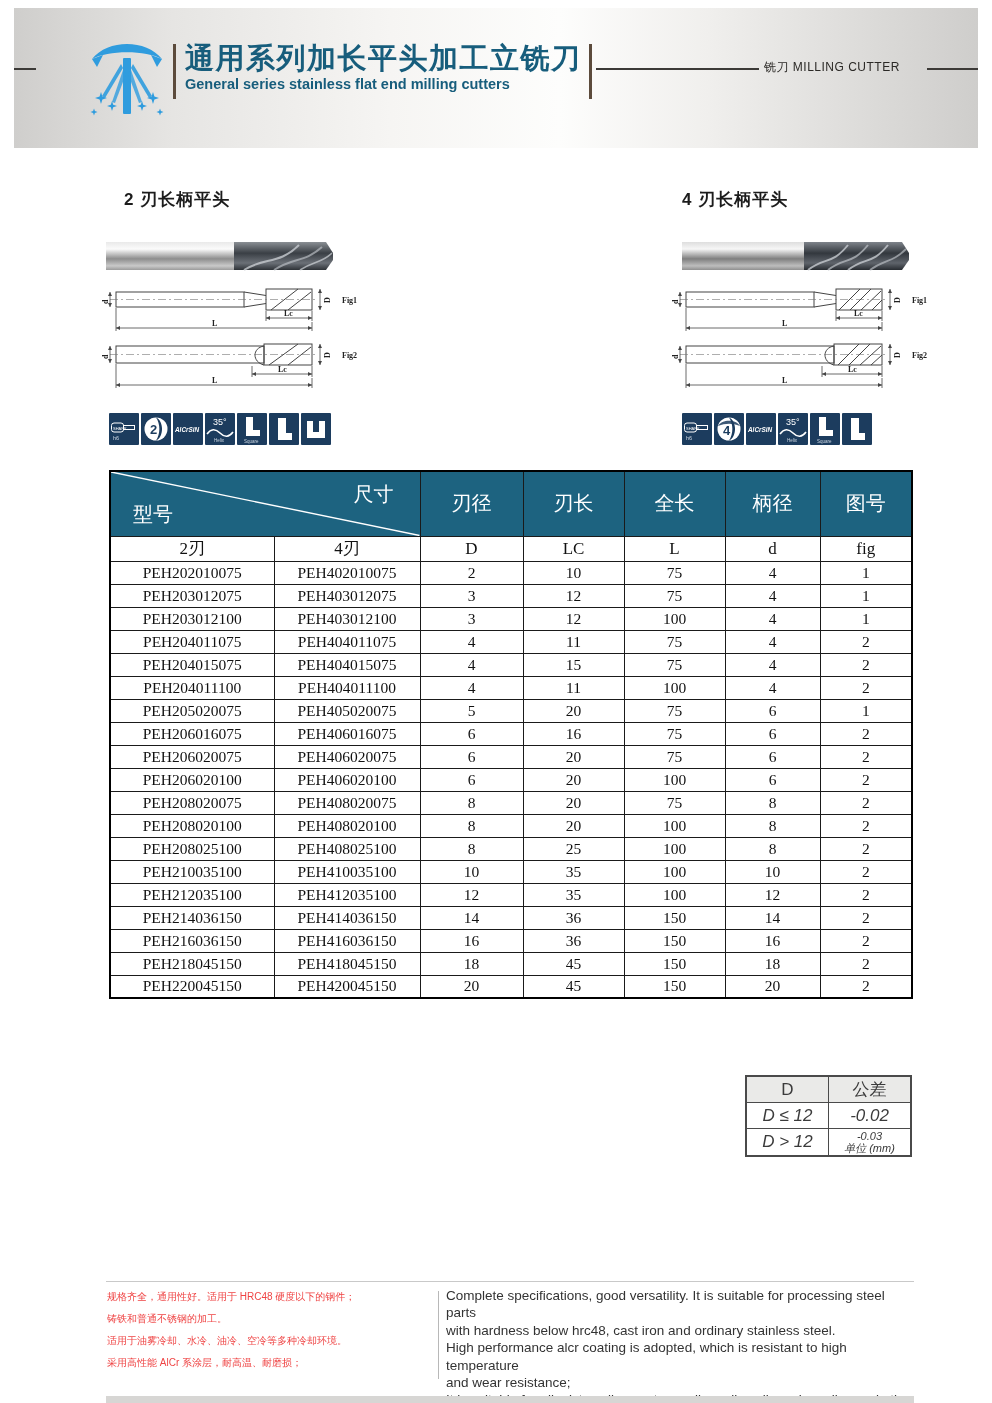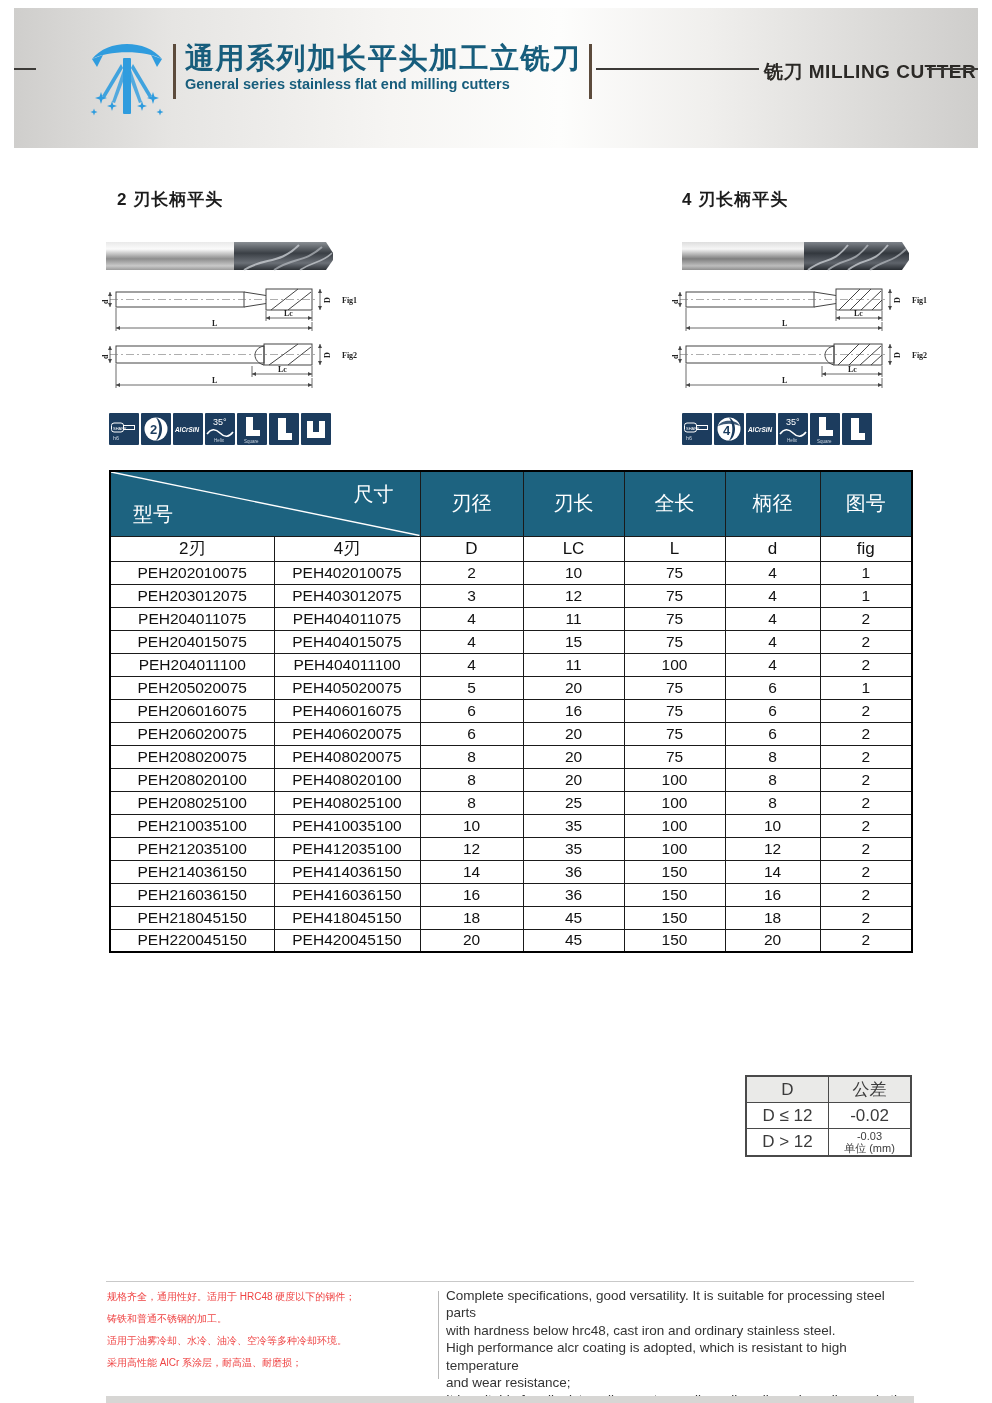--- a/index.html
+++ b/index.html
@@ -18,61 +18,61 @@
   .rule-left{left:0;top:60px;width:22px;}
   .rule-mid{left:582px;top:60px;width:163px;}
   .rule-right{left:913px;top:60px;width:79px;}
   .vbar{position:absolute;top:36px;width:3px;height:55px;background:#5c4b3c;}
   .vbar-l{left:159px;}
   .vbar-r{left:575px;}
   .logo{position:absolute;left:68px;top:26px;}
   .title-block{position:absolute;left:171px;top:33px;width:400px;}
   .title-cn{font-size:29px;font-weight:bold;color:#175d7c;letter-spacing:1.5px;line-height:34px;white-space:nowrap;}
   .title-en{font-size:14.5px;font-weight:bold;color:#175d7c;line-height:18px;white-space:nowrap;}
-  .category-label{position:absolute;left:750px;top:51px;font-size:19px;font-weight:bold;color:#2b2926;letter-spacing:.5px;white-space:nowrap;}
+  .category-label{position:absolute;left:750px;top:51px;font-size:12px;font-weight:normal;color:#2b2926;letter-spacing:.5px;white-space:nowrap;}
   
   .section-title{position:absolute;font-size:17px;font-weight:bold;color:#1c1c1c;letter-spacing:1px;}
-  .st-left{left:103px;top:180px;}
+  .st-left{left:110px;top:180px;}
   .st-right{left:668px;top:180px;}
   .photo{position:absolute;top:229px;width:230px;height:38px;}
   .photo-l{left:90px;}
   .photo-r{left:666px;}
   .drawing{position:absolute;top:272px;width:266px;height:118px;}
   .drawing-l{left:88px;}
   .drawing-r{left:658px;}
   
   .badge-row{position:absolute;top:405px;display:flex;gap:2px;}
   .br-left{left:95px;}
   .br-right{left:668px;}
   .badge{width:30px;height:32px;background:#1c3c5e;border-radius:1px;position:relative;overflow:hidden;}
   .badge svg{display:block;}
   
   .spec-table{
     position:absolute;left:95px;top:462px;width:804px;
     border-collapse:collapse;table-layout:fixed;
-    font-family:Liberation Sans, sans-serif;
+    font-family:Liberation Serif, serif;
     border-radius:26px;
   }
   .spec-table td,.spec-table th{border:1px solid #1a1a1a;text-align:center;padding:0;}
   .spec-table{border:2px solid #000;}
   .spec-table thead th{background:#1d6380;color:#fff;font-weight:normal;font-size:20px;height:65px;}
   .diag-cell{position:relative;}
   .diag-cell svg{position:absolute;left:0;top:0;width:100%;height:100%;}
   .diag-model{position:absolute;left:22px;bottom:8px;font-size:20px;color:#fff;}
   .diag-size{position:absolute;right:26px;top:9px;font-size:20px;color:#fff;}
   .spec-table .subhead td{height:25px;font-size:17px;color:#111;background:#fff;}
   .spec-table tbody td{height:23px;font-size:15.5px;color:#111;background:#fff;}
   
   .tol-table{
     position:absolute;left:731px;top:1067px;width:167px;border-collapse:collapse;table-layout:fixed;
     border:2px solid #4a4a4a;
   }
   .tol-table td{border:1px solid #4a4a4a;text-align:center;color:#3b3b3b;}
   .tol-table .tol-head td{background:#eaeae8;font-size:17px;height:24px;}
-  .tol-table .tol-row td{height:26px;font-size:17px;}
+  .tol-table .tol-row td{height:26px;font-size:17px;font-style:italic;}
   .tol-small{font-size:11px;line-height:12px;display:block;}
   
   .footer-topline{position:absolute;left:92px;top:1273px;width:808px;height:1px;background:#c9c9c9;}
   .footer-cn{position:absolute;left:93px;top:1278px;width:325px;font-size:10px;line-height:22px;color:#ef4444;}
   .footer-div{position:absolute;left:424px;top:1283px;width:1px;height:88px;background:#b8b8b8;}
   .footer-en{position:absolute;left:432px;top:1279px;width:470px;font-size:13.5px;line-height:17.4px;color:#333;}
   .footer-bar{position:absolute;left:92px;top:1388px;width:808px;height:7px;background:#d7d6d4;}
   .tline{stroke:#444;stroke-width:1;fill:none;}
   .dimline{stroke:#444;stroke-width:0.8;fill:none;}
   .dimtext{font-size:8px;fill:#222;font-weight:bold;font-family:"Liberation Serif",serif;}
@@ -406,20 +406,29 @@
         <tr>
           <td>PEH203012075</td>
           <td>PEH403012075</td>
           <td>3</td>
           <td>12</td>
           <td>75</td>
           <td>4</td>
           <td>1</td>
         </tr>
         <tr>
+          <td>PEH203012100</td>
+          <td>PEH403012100</td>
+          <td>3</td>
+          <td>12</td>
+          <td>100</td>
+          <td>4</td>
+          <td>1</td>
+        </tr>
+        <tr>
           <td>PEH204011075</td>
           <td>PEH404011075</td>
           <td>4</td>
           <td>11</td>
           <td>75</td>
           <td>4</td>
           <td>2</td>
         </tr>
         <tr>
           <td>PEH204015075</td>
@@ -456,20 +465,29 @@
           <td>75</td>
           <td>6</td>
           <td>2</td>
         </tr>
         <tr>
           <td>PEH206020075</td>
           <td>PEH406020075</td>
           <td>6</td>
           <td>20</td>
           <td>75</td>
+          <td>6</td>
+          <td>2</td>
+        </tr>
+        <tr>
+          <td>PEH206020100</td>
+          <td>PEH406020100</td>
+          <td>6</td>
+          <td>20</td>
+          <td>100</td>
           <td>6</td>
           <td>2</td>
         </tr>
         <tr>
           <td>PEH208020075</td>
           <td>PEH408020075</td>
           <td>8</td>
           <td>20</td>
           <td>75</td>
           <td>8</td>

